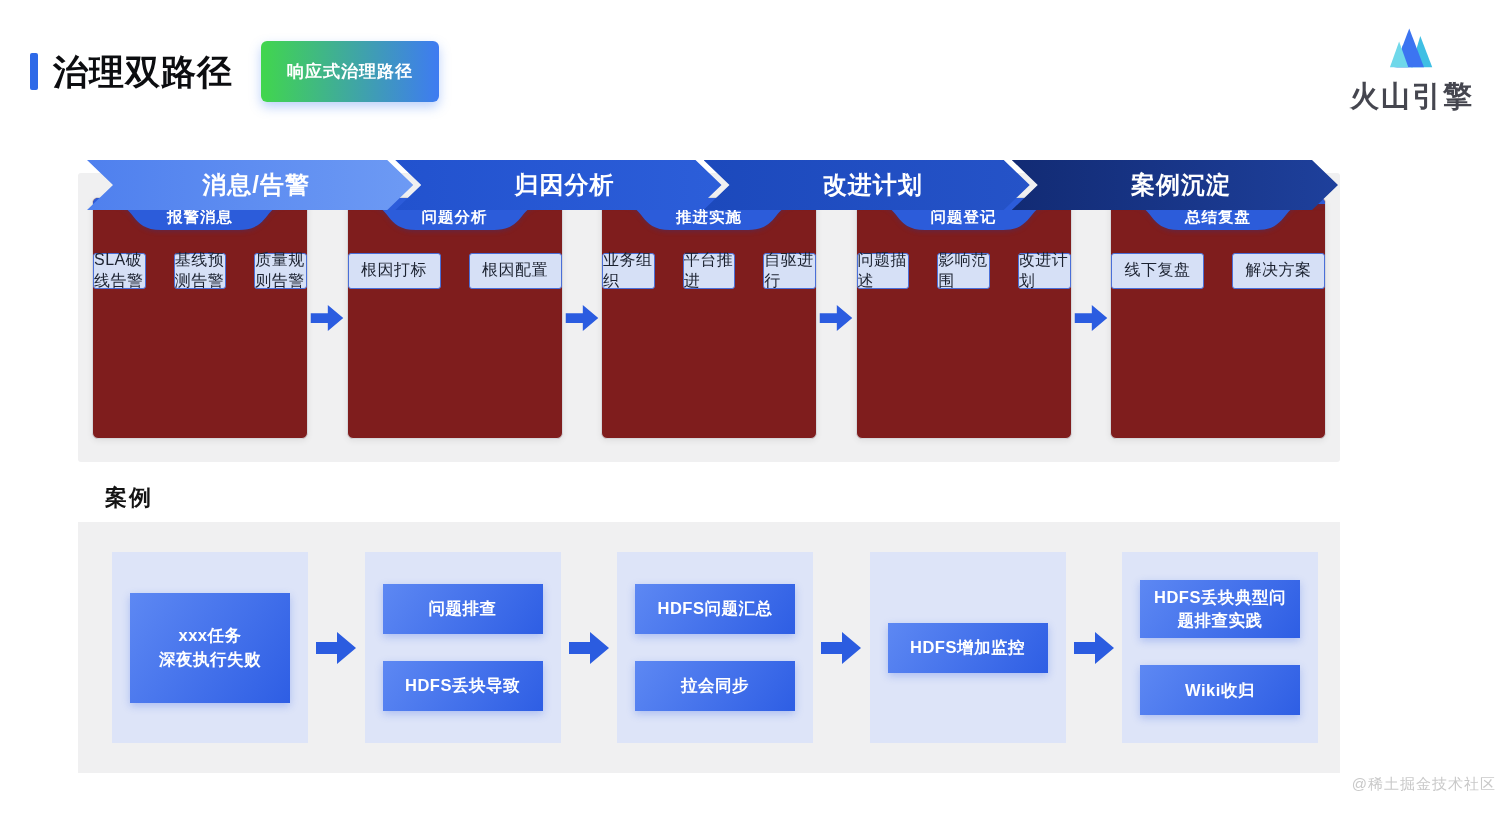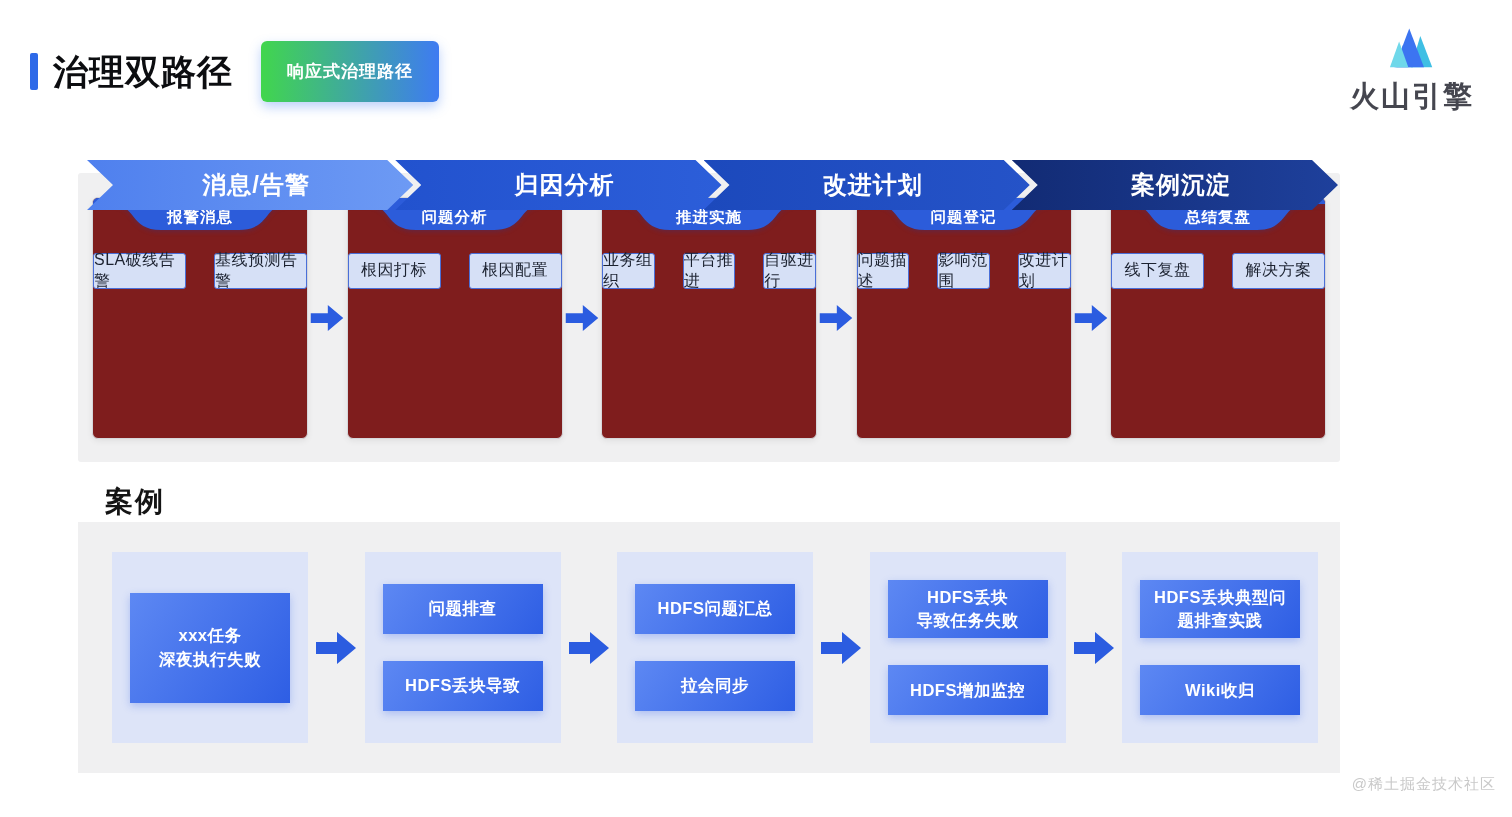--- a/index.html
+++ b/index.html
@@ -43,21 +43,21 @@
     color:#fff;font-size:15.5px;font-weight:700;letter-spacing:1px;line-height:22px;
   }
   .card-items{position:absolute;top:55px;left:0;width:100%;display:flex;flex-direction:row;align-items:center;gap:28px;}
   .item-box{
     width:182px;height:36px;box-sizing:border-box;border:1px solid #4a6fd8;border-radius:3px;
     background:#d6e0f6;color:#1c2230;font-size:16px;
     display:flex;align-items:center;justify-content:center;letter-spacing:.5px;
   }
   .arrow{flex:none;display:flex;align-items:center;}
   
-  .case-heading{position:absolute;left:105px;top:483px;margin:0;font-size:28px;font-weight:600;color:#141414;letter-spacing:2px;}
+  .case-heading{position:absolute;left:105px;top:483px;margin:0;font-size:22px;font-weight:600;color:#141414;letter-spacing:2px;}
   .case-panel{
     position:absolute;left:78px;top:522px;width:1262px;height:251px;background:#f0f0f1;
     display:flex;align-items:center;justify-content:space-between;padding:0 22px 0 34px;box-sizing:border-box;
   }
   .case-group{
     width:196px;height:191px;background:#dde4f8;flex:none;
     display:flex;flex-direction:column;align-items:center;justify-content:center;gap:27px;
   }
   .case-box{
     width:160px;min-height:50px;box-sizing:border-box;padding:6px 4px;
@@ -105,20 +105,21 @@
 
 <section class="flow-panel" id="flow-panel">
     <div class="card">
       <svg viewBox="0 0 214 38" preserveAspectRatio="none" class="ribbon-svg">
         <path d="M0 0 H214 V7 H196 C170 7 178 33 146 33 H68 C36 33 44 7 18 7 H0 Z" fill="#2c5cda"></path>
       </svg>
       <div class="ribbon-label">报警消息</div>
       <div class="card-items">
         <div class="item-box">SLA破线告警</div>
         <div class="item-box">基线预测告警</div>
+        <div class="item-box">质量规则告警</div>
       </div>
     </div>
     <div class="arrow">
       <svg width="34" height="26" viewBox="0 0 40 32">
         <polygon points="0,10 21,10 21,0 40,16 21,32 21,22 0,22" fill="#2b5ce0"></polygon>
       </svg>
     </div>
     <div class="card">
       <svg viewBox="0 0 214 38" preserveAspectRatio="none" class="ribbon-svg">
         <path d="M0 0 H214 V7 H196 C170 7 178 33 146 33 H68 C36 33 44 7 18 7 H0 Z" fill="#2c5cda"></path>
@@ -212,24 +213,20 @@
         <div>拉会同步</div>
       </div>
     </div>
     <div class="arrow">
       <svg width="40" height="32" viewBox="0 0 40 32">
         <polygon points="0,10 21,10 21,0 40,16 21,32 21,22 0,22" fill="#2b5ce0"></polygon>
       </svg>
     </div>
     <div class="case-group">
       <div class="case-box">
-        <div>HDFS丢块</div>
-        <div>导致任务失败</div>
-      </div>
-      <div class="case-box">
         <div>HDFS增加监控</div>
       </div>
     </div>
     <div class="arrow">
       <svg width="40" height="32" viewBox="0 0 40 32">
         <polygon points="0,10 21,10 21,0 40,16 21,32 21,22 0,22" fill="#2b5ce0"></polygon>
       </svg>
     </div>
     <div class="case-group">
       <div class="case-box">

